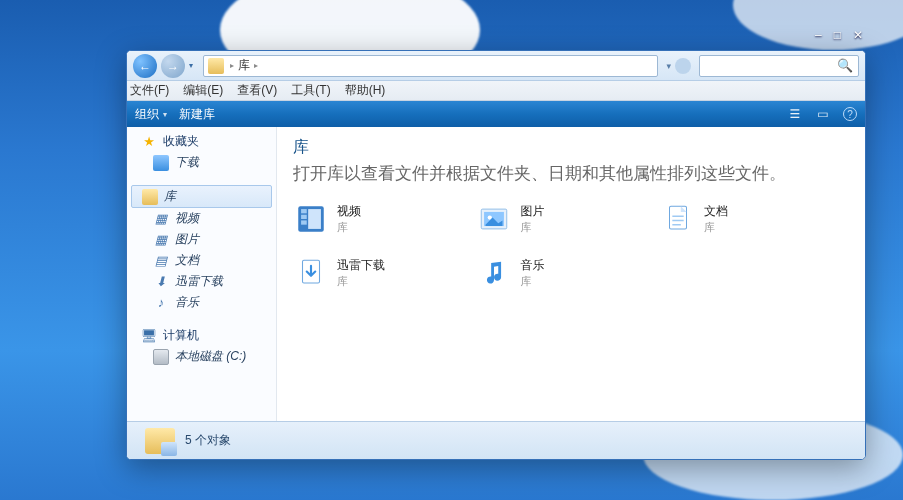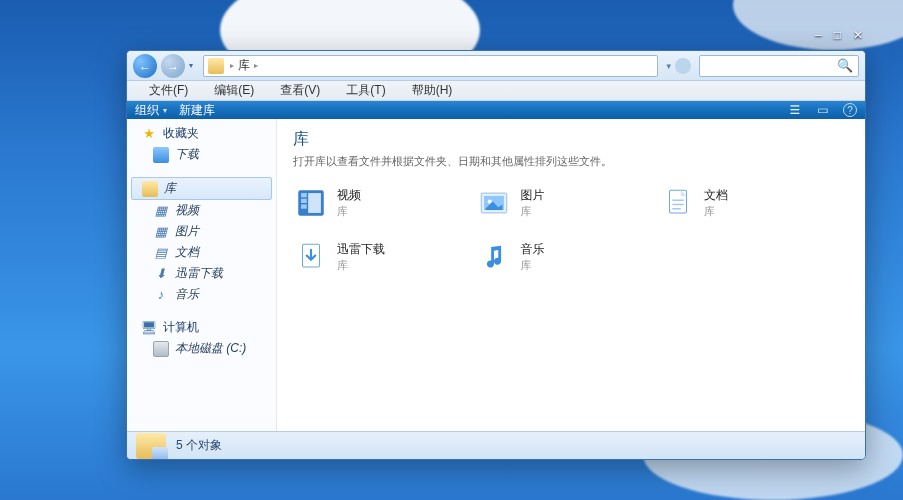--- a/index.html
+++ b/index.html
@@ -69,27 +69,27 @@
   }
   .search .mag { color: #4a7ab0; font-size: 13px; }
 
   
   .menubar {
     height: 20px;
     background: linear-gradient(#f0f4f9,#e6ecf3);
     border-bottom: 1px solid #c7d4e2;
     display: flex; align-items: center;
     font-size: 12px; color: #333;
-    padding: 0 22px; gap: 26px;
+    padding: 0 3px; gap: 14px;
   }
   .menubar span { cursor: default; }
 
   
   .cmdbar {
-    height: 18px;
+    height: 26px;
     background: linear-gradient(#2a85d3, #166fbc 50%, #0e5ea8);
     color: #fff;
     display: flex; align-items: center;
     font-size: 12px;
     padding: 0 8px; gap: 12px;
   }
   .cmdbar .itm { display: flex; align-items: center; gap: 4px; cursor: default; }
   .cmdbar .dd { font-size: 8px; opacity: .8; }
   .cmdbar .spacer { flex: 1; }
   .cmdbar .ricon { width: 16px; height: 16px; opacity: .9; display: flex; align-items: center; justify-content: center; font-size: 12px; }
@@ -120,39 +120,39 @@
   .ic-drv { background: linear-gradient(#e4e9ef,#b3bcc6); border: 1px solid #9aa4af; border-radius: 2px; height: 10px; }
   .ic-pc  { color: #3a6fa8; }
 
   .main {
     flex: 1; background: #fff;
     overflow-y: auto;
     padding: 10px 16px;
     font-size: 12px;
   }
   .main h2 { font-size: 16px; font-weight: normal; color: #19548a; margin: 0 0 4px 0; }
-  .main .desc { color: #666; font-size: 11px; margin-bottom: 12px; }
+  .main .desc { color: #666; font-size: 17px; margin-bottom: 12px; }
   .libs { display: flex; flex-wrap: wrap; gap: 0; }
   .lib {
     width: 33%; display: flex; align-items: center; gap: 8px;
     padding: 4px 0 14px 0;
     cursor: default;
   }
   .lib .bigic { width: 36px; height: 36px; flex: 0 0 36px; display: flex; align-items: center; justify-content: center; }
   .lib .bigic svg { width: 34px; height: 34px; }
   .lib .txt .nm { color: #222; }
   .lib .txt .sub { color: #999; font-size: 11px; }
 
   
   .status {
-    height: 28px;
+    height: 38px;
     background: linear-gradient(#e6f0fb,#d2e4f5);
     border-top: 1px solid #b6cde6;
     display: flex; align-items: center;
-    padding: 0 9px; gap: 10px;
+    padding: 0 18px; gap: 10px;
     font-size: 12px; color: #2a4a6e;
   }
   .status .sic { width: 30px; height: 26px; background: linear-gradient(#ffe9a8,#e6bd5a); border-radius: 3px; position: relative; }
   .status .sic::after { content: ""; position: absolute; right: -2px; bottom: -2px; width: 16px; height: 14px; background: linear-gradient(#cfe4fb,#8ab6e6); border-radius: 2px; }
 </style>
 </head>
 <body>
 
 <div class="cloud c1"></div>
 <div class="cloud c2"></div>

